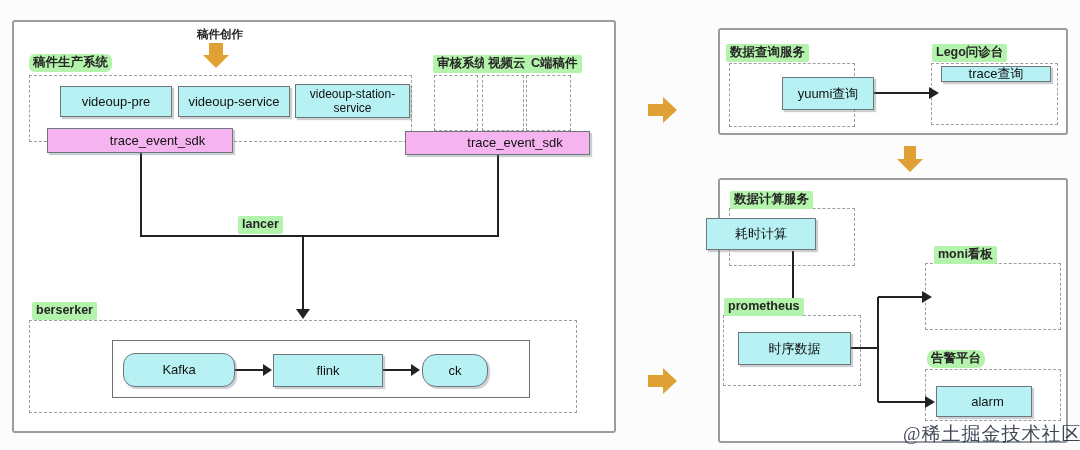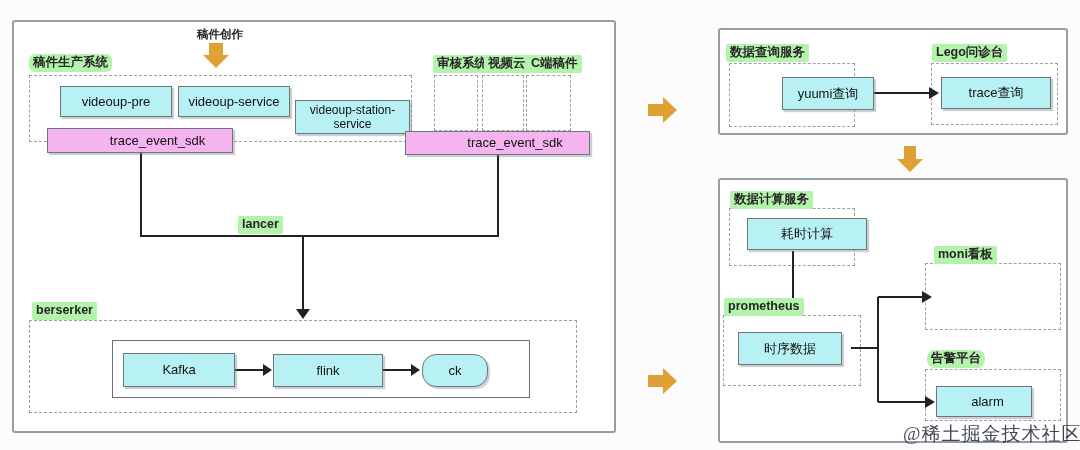--- a/index.html
+++ b/index.html
@@ -96,43 +96,43 @@
       <path d="M648 375 H663 V368 L677 381 L663 394 V387 H648 Z"></path>
       <path d="M904 146 H916 V159 H923 L910 172 L897 159 H904 Z"></path>
     </g>
   </svg>
 
   <div class="plain-label" style="left:197px; top:27px;">稿件创作</div>
   <div class="glabel" style="left:29px; top:54px;border-radius:6px;">稿件生产系统</div>
 
   <div class="box cyan" style="left:60px; top:86px; width:112px; height:31px;">videoup-pre</div>
   <div class="box cyan" style="left:178px; top:86px; width:112px; height:31px;">videoup-service</div>
-  <div class="box cyan small-text" style="left:295px; top:84px; width:115px; height:34px;margin-top:16px;">videoup-station-service</div>
+  <div class="box cyan small-text" style="left:295px; top:84px; width:115px; height:34px;">videoup-station-service</div>
 
   <div class="box pink" style="left:47px; top:128px; width:186px; height:25px;">trace_event_sdk</div>
   <div class="box pink" style="left:405px; top:131px; width:185px; height:24px;">trace_event_sdk</div>
 
   <div class="glabel" style="left:433px; top:55px;">审核系统</div>
   <div class="glabel" style="left:484px; top:55px;">视频云</div>
   <div class="glabel" style="left:527px; top:55px;">C端稿件</div>
 
   <div class="glabel" style="left:238px; top:216px;">lancer</div>
   <div class="glabel" style="left:32px; top:302px;text-align:center;">berserker</div>
 
-  <div class="box cyan" style="left:123px; top:353px; width:112px; height:34px;">Kafka</div>
+  <div class="box cyan" style="left:123px; top:353px; width:112px; height:34px;border-radius:12px;">Kafka</div>
   <div class="box cyan" style="left:273px; top:354px; width:110px; height:33px;">flink</div>
   <div class="box cyan" style="left:422px; top:354px; width:66px; height:33px;border-radius:14px;">ck</div>
 
   <div class="glabel" style="left:726px; top:44px;">数据查询服务</div>
   <div class="box cyan" style="left:782px; top:77px; width:92px; height:33px;">yuumi查询</div>
   <div class="glabel" style="left:932px; top:44px;">Lego问诊台</div>
-  <div class="box cyan" style="left:941px; top:77px; width:110px; height:32px;">trace查询</div>
+  <div class="box cyan" style="left:941px; top:66px; width:110px; height:16px;">trace查询</div>
 
   <div class="glabel" style="left:730px; top:191px;">数据计算服务</div>
-  <div class="box cyan" style="left:747px; top:218px; width:120px; height:32px;">耗时计算</div>
+  <div class="box cyan" style="left:706px; top:218px; width:110px; height:32px;">耗时计算</div>
   <div class="glabel" style="left:724px; top:298px;">prometheus</div>
-  <div class="box cyan" style="left:738px; top:332px; width:104px; height:33px;">时序数据</div>
+  <div class="box cyan" style="left:738px; top:332px; width:113px; height:33px;">时序数据</div>
   <div class="glabel" style="left:934px; top:246px;">moni看板</div>
   <div class="glabel" style="left:927px; top:350px;border-radius:8px;">告警平台</div>
   <div class="box cyan" style="left:936px; top:386px; width:96px; height:31px;padding-left:9px;">alarm</div>
 
   <div class="watermark">@稀土掘金技术社区</div>
 </div>
 
 </body></html>

